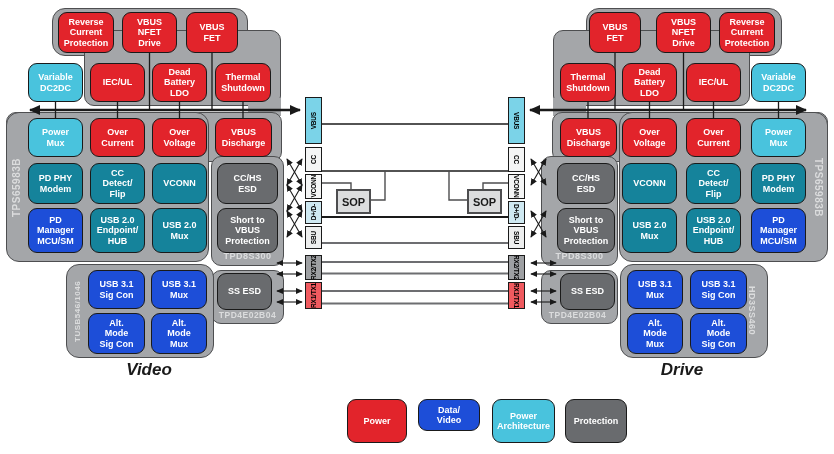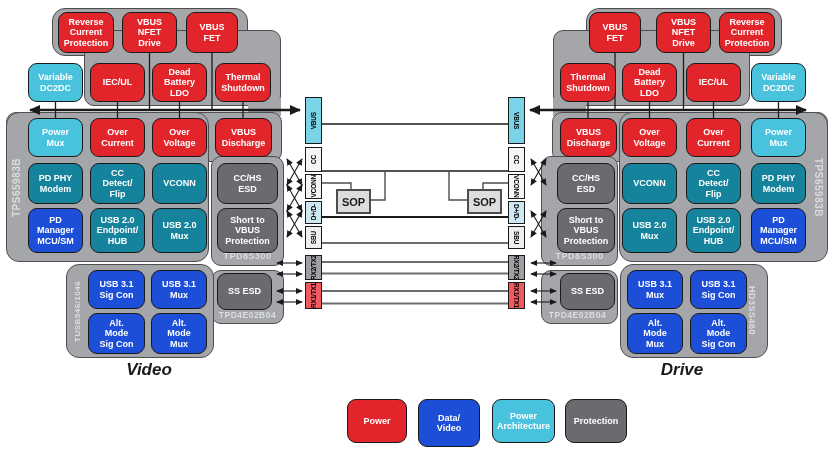--- a/index.html
+++ b/index.html
@@ -301,19 +301,19 @@
       <span class="segtxt">RX2/TX2</span>
     </div>
   <div class="seg segr" style="left:508px;top:282px;height:27px">
       <span class="segtxt">RX1/TX1</span>
     </div>
 
   <div class="caption" style="left:89px;top:360px;width:120px;font-size:17px">Video</div>
   <div class="caption" style="left:622px;top:360px;width:120px;font-size:17px">Drive</div>
 
   <div class="bx red" style="left:347px;top:399px;width:60px;height:44px">Power</div>
-  <div class="bx dred" style="left:418px;top:399px;width:62px;height:48px">Data/
+  <div class="bx dred" style="left:418px;top:399px;width:62px;height:32px">Data/
 Video</div>
   <div class="bx cyan" style="left:492px;top:399px;width:63px;height:44px">Power
 Architecture</div>
   <div class="bx pgray" style="left:565px;top:399px;width:62px;height:44px">Protection</div>
 
 </div>
 
 </body></html>

